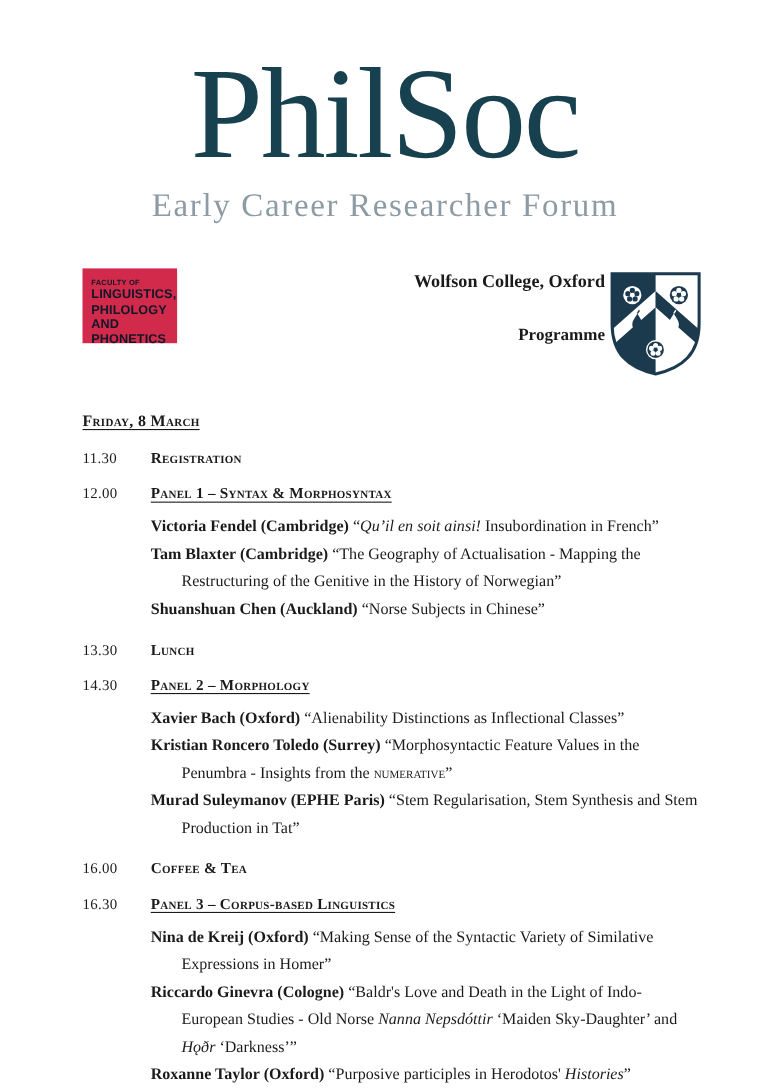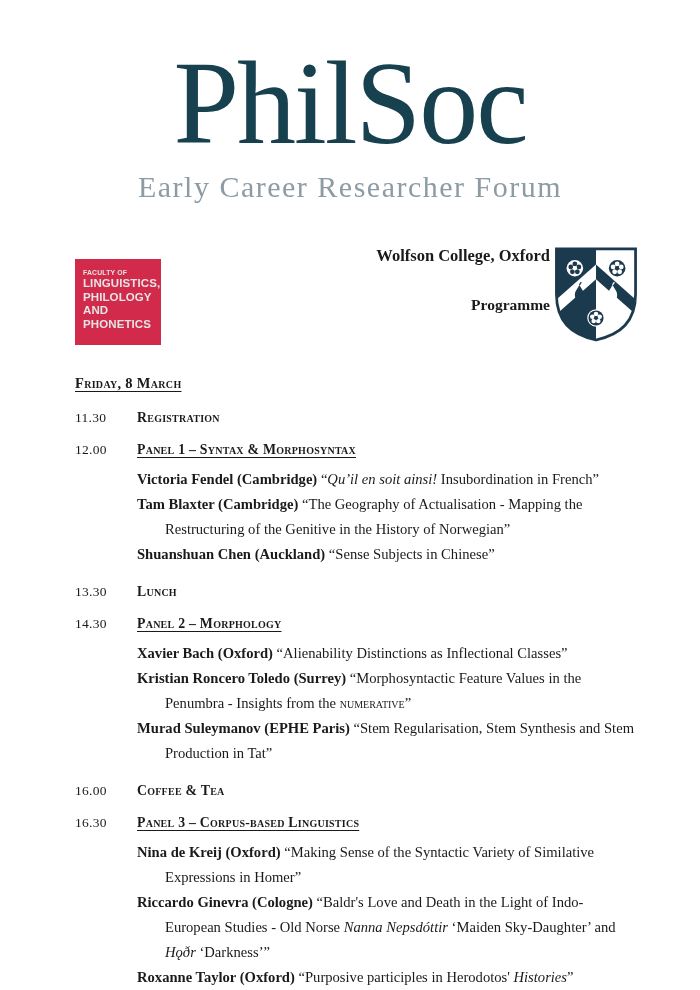--- a/index.html
+++ b/index.html
@@ -38,27 +38,27 @@
   
   .info-row {
     display: flex;
     align-items: flex-start;
     padding: 0 58px 0 75px;
     margin-top: 36px;
     min-height: 108px;
   }
   .faculty-logo {
     width: 86px;
-    height: 86px;
+    height: 68px;
     background: var(--faculty-red, #d22a4a);
-    color: #e5e5e5;
+    color: #0f172a;
     font-family: "Liberation Sans", "DejaVu Sans", sans-serif;
     padding: 9px 6px 0 8px;
     flex: 0 0 auto;
-    margin-top: 18px;
+    margin-top: 3px;
   }
   .fl-line { font-weight: bold; font-size: 11.5px; line-height: 13.5px; letter-spacing: 0.1px; }
   .fl-line.small { font-weight: bold; font-size: 6.8px; line-height: 9px; letter-spacing: 0.2px; }
   .event-info { flex: 1 1 auto; text-align: right; padding-top: 3px; }
   .event-venue, .event-dates {
     font-weight: bold;
     font-size: 16.5px;
     line-height: 24px;
   }
   .doc-title {
@@ -202,21 +202,21 @@
   <div class="schedule" id="schedule">
       <div class="row">
         <span class="time">11.30</span>
         <div class="row-body"><span class="label bold">Registration</span></div>
       </div>
       <div class="row">
         <span class="time">12.00</span>
         <div class="row-body"><span class="label panel bold">Panel 1 – Syntax &amp; Morphosyntax</span><div class="talks">
             <p class="talk"><strong class="speaker">Victoria Fendel (Cambridge) </strong><span>“</span><span class="it">Qu’il en soit ainsi!</span><span> Insubordination in French”</span></p>
             <p class="talk"><strong class="speaker">Tam Blaxter (Cambridge) </strong><span>“The Geography of Actualisation - Mapping the Restructuring of the Genitive in the History of Norwegian”</span></p>
-            <p class="talk"><strong class="speaker">Shuanshuan Chen (Auckland) </strong><span>“Sense Subjects in Chinese”</span></p>
+            <p class="talk"><strong class="speaker">Shuanshuan Chen (Auckland) </strong><span>“Norse Subjects in Chinese”</span></p>
           </div></div>
       </div>
       <div class="row">
         <span class="time">13.30</span>
         <div class="row-body"><span class="label bold">Lunch</span></div>
       </div>
       <div class="row">
         <span class="time">14.30</span>
         <div class="row-body"><span class="label panel bold">Panel 2 – Morphology</span><div class="talks">
             <p class="talk"><strong class="speaker">Xavier Bach (Oxford) </strong><span>“Alienability Distinctions as Inflectional Classes”</span></p>

